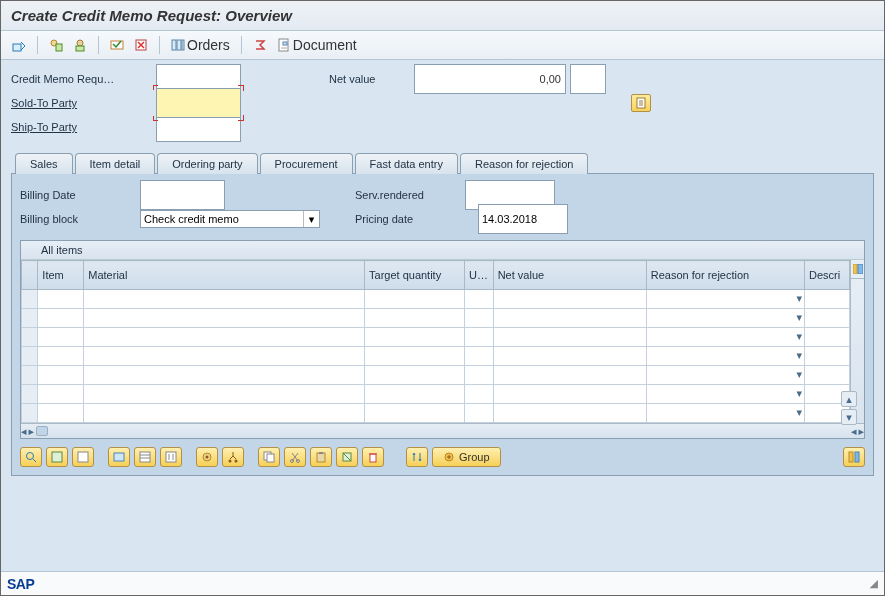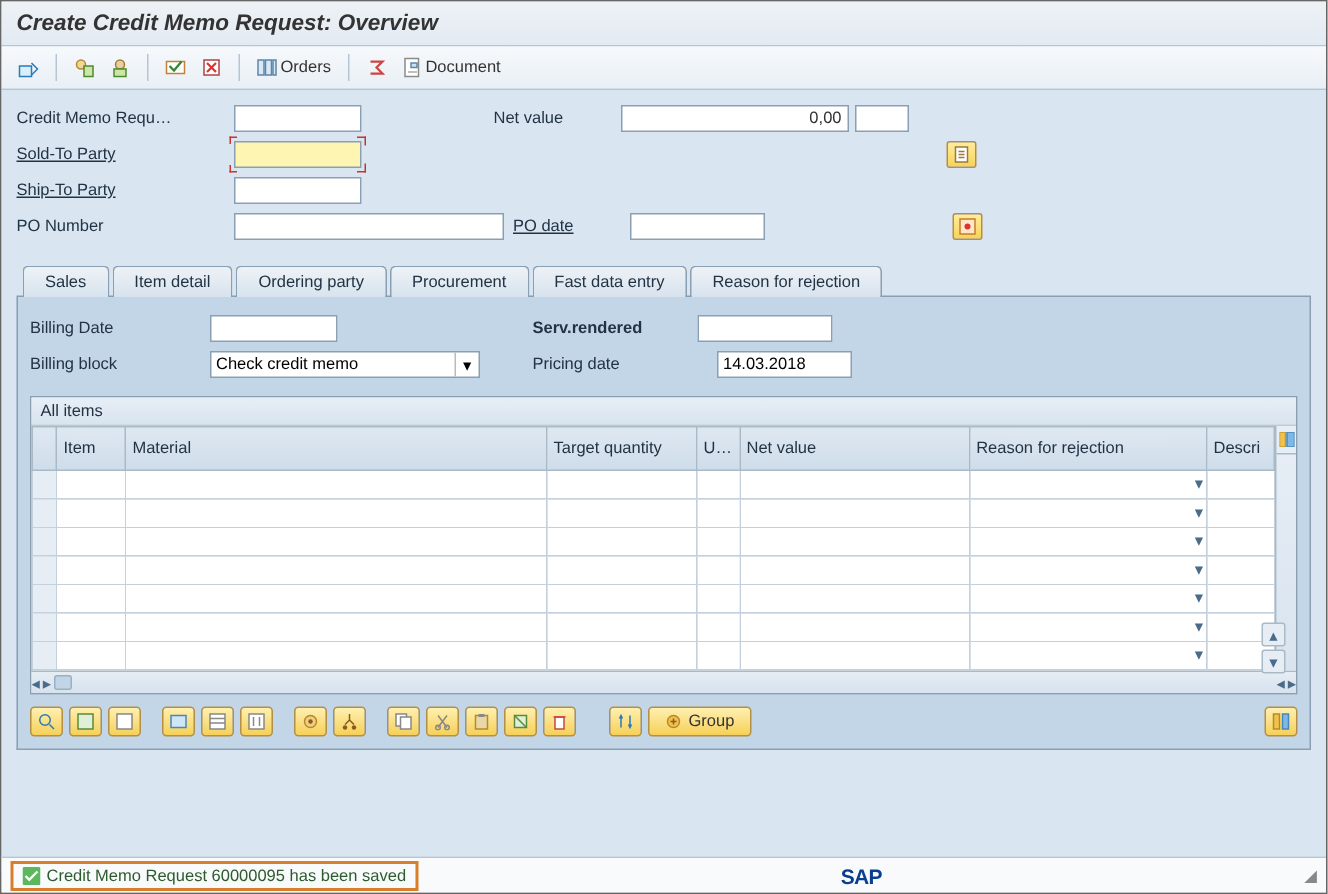--- a/index.html
+++ b/index.html
@@ -30,33 +30,33 @@
     align-items: center;
     gap: 4px;
   }
   .tb-btn {
     display: inline-flex; align-items: center; justify-content: center;
     min-width: 20px; height: 20px; padding: 0 2px;
     border: 1px solid transparent; border-radius: 2px;
     cursor: pointer;
   }
   .tb-sep { width: 1px; height: 18px; background: #b4c5d6; margin: 0 4px; }
-  .tb-text { font-size: 11px; color: #333; margin-left: 2px; }
+  .tb-text { font-size: 14px; color: #333; margin-left: 2px; }
 
   .main {
     background: #d9e6f2;
     padding: 8px 10px 10px 10px;
     height: 522px;
     position: relative;
   }
   .field-row { display: flex; align-items: center; height: 22px; margin-bottom: 2px; }
   .fld-label { width: 145px; color: #234; }
   .fld-label.link { text-decoration: underline; cursor: pointer; color: #234; }
   .txt-input {
-    height: 18px; border: 1px solid #8aa0b2; background: #fff; font-size: 11px;
+    height: 30px; border: 1px solid #8aa0b2; background: #fff; font-size: 11px;
     padding: 0 3px;
   }
   .txt-highlight { background: #fff5b3 !important; }
   .corners { position: relative; }
   .corners::before, .corners::after, .corners .tl, .corners .bl {
     position: absolute; width: 5px; height: 5px;
     border: 1px solid #c7352b;
     content: "";
   }
   .corners::before { top:-3px; right:-3px; border-left:none; border-bottom:none; }
@@ -93,21 +93,21 @@
     width: 180px; padding-left: 3px; display:inline-flex; align-items:center; justify-content:space-between;
     cursor:pointer;
   }
   .dropdown .dd-arrow {
     width:16px; height:16px; border-left:1px solid #bbb;
     display:flex; align-items:center; justify-content:center;
   }
 
   .grid-box { border: 1px solid #8aa0b2; background: #e9f0f7; margin-top: 10px; }
   .grid-header {
-    background: linear-gradient(#e7eef6,#d9e4ef); padding: 3px 6px; border-bottom:1px solid #bcc; color:#234;
+    background: linear-gradient(#e7eef6,#d9e4ef); padding: 3px 20px; border-bottom:1px solid #bcc; color:#234;
   }
   table.grid { width: 100%; border-collapse: collapse; table-layout: fixed; }
   table.grid th {
     background: linear-gradient(#dfe8f1,#ceddeb);
     border: 1px solid #aab9c6; padding: 2px 4px; font-weight: normal; font-size: 11px;
     text-align:left; color:#234; height:29px; overflow:hidden; white-space:nowrap;
   }
   table.grid td {
     border: 1px solid #c4d1dc; height: 19px; background:#fff; position:relative;
   }
@@ -241,50 +241,37 @@
           <path d="M4 4h4M4 6h4M4 8h4" stroke="#9a793a"></path>
         </svg>
     </span>
   </div>
 
   <div class="field-row">
     <span class="fld-label link">Ship-To Party</span>
     <input class="txt-input" style="width: 85px;">
   </div>
 
-  <div class="field-row">
-    <span class="fld-label">PO Number</span>
-    <input class="txt-input" style="width: 180px;">
-    <span class="fld-label" style="width:84px; padding-left:6px; text-decoration:underline;">PO date</span>
-    <input class="txt-input" style="width: 90px;">
-    <span style="width:125px;"></span>
-    <span class="icon-btn">
-      <svg width="12" height="12">
-          <rect x="1" y="1" width="10" height="10" fill="#ffe6c7" stroke="#c37f2b"></rect>
-          <circle cx="6" cy="6" r="2" fill="#d33"></circle>
-        </svg>
-    </span>
-  </div>
 
   <div class="tabs">
     <div class="tab">Sales</div>
     <div class="tab">Item detail</div>
     <div class="tab">Ordering party</div>
     <div class="tab">Procurement</div>
     <div class="tab">Fast data entry</div>
     <div class="tab">Reason for rejection</div>
   </div>
 
   <div class="tab-body" style="position:relative;">
 
     <div class="field-row">
       <span class="fld-label" style="width:120px;">Billing Date</span>
       <input class="txt-input" style="width: 85px;">
       <span style="width:130px;"></span>
-      <span class="fld-label" style="width:110px;font-weight:bold;">Serv.rendered</span>
+      <span class="fld-label" style="width:110px;">Serv.rendered</span>
       <input class="txt-input" style="width: 90px;">
     </div>
     <div class="field-row">
       <span class="fld-label" style="width:120px;">Billing block</span>
       <span class="dropdown">
         <span>Check credit memo</span>
         <span class="dd-arrow">▾</span>
       </span>
       <span style="width:35px;"></span>
       <span class="fld-label" style="width:95px;">Pricing date</span>
@@ -529,22 +516,15 @@
           <svg width="12" height="12">
             <rect x="1" y="1" width="4" height="10" fill="#f2c24d" stroke="#b58a2a"></rect>
             <rect x="7" y="1" width="4" height="10" fill="#7db8e8" stroke="#4a86b8"></rect>
           </svg>
         </span>
     </div>
   </div>
 </div>
 
 <div class="status-bar">
-  <div class="status-msg">
-    <svg width="12" height="12">
-        <rect x="0" y="0" width="12" height="12" fill="#5cb85c" rx="1"></rect>
-        <path d="M2 6 l2.5 2.5 L10 3" stroke="#fff" stroke-width="1.6" fill="none"></path>
-      </svg>
-    <span>Credit Memo Request 60000095 has been saved</span>
-  </div>
   <span class="sap-logo"><span class="s">SAP</span></span>
   <span style="color:#888;">◢</span>
 </div>
 
 </body></html>

